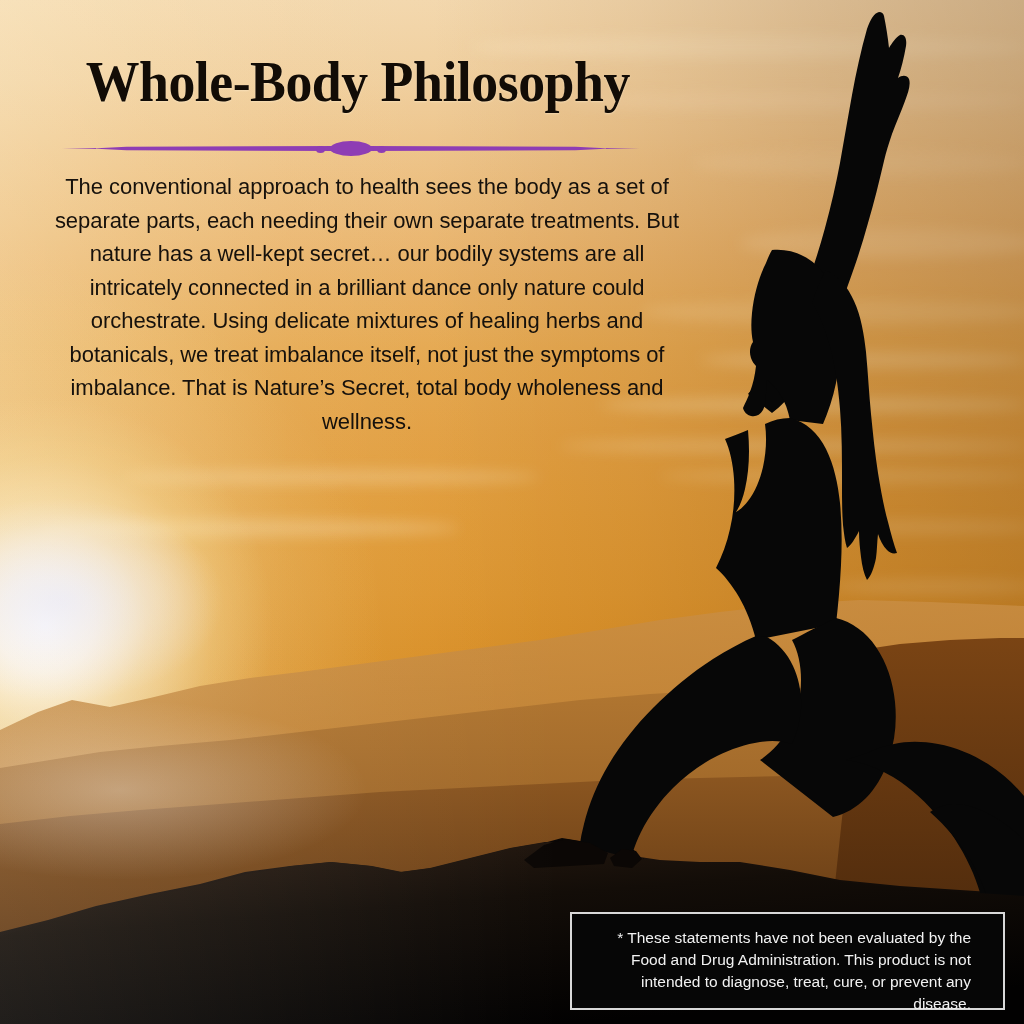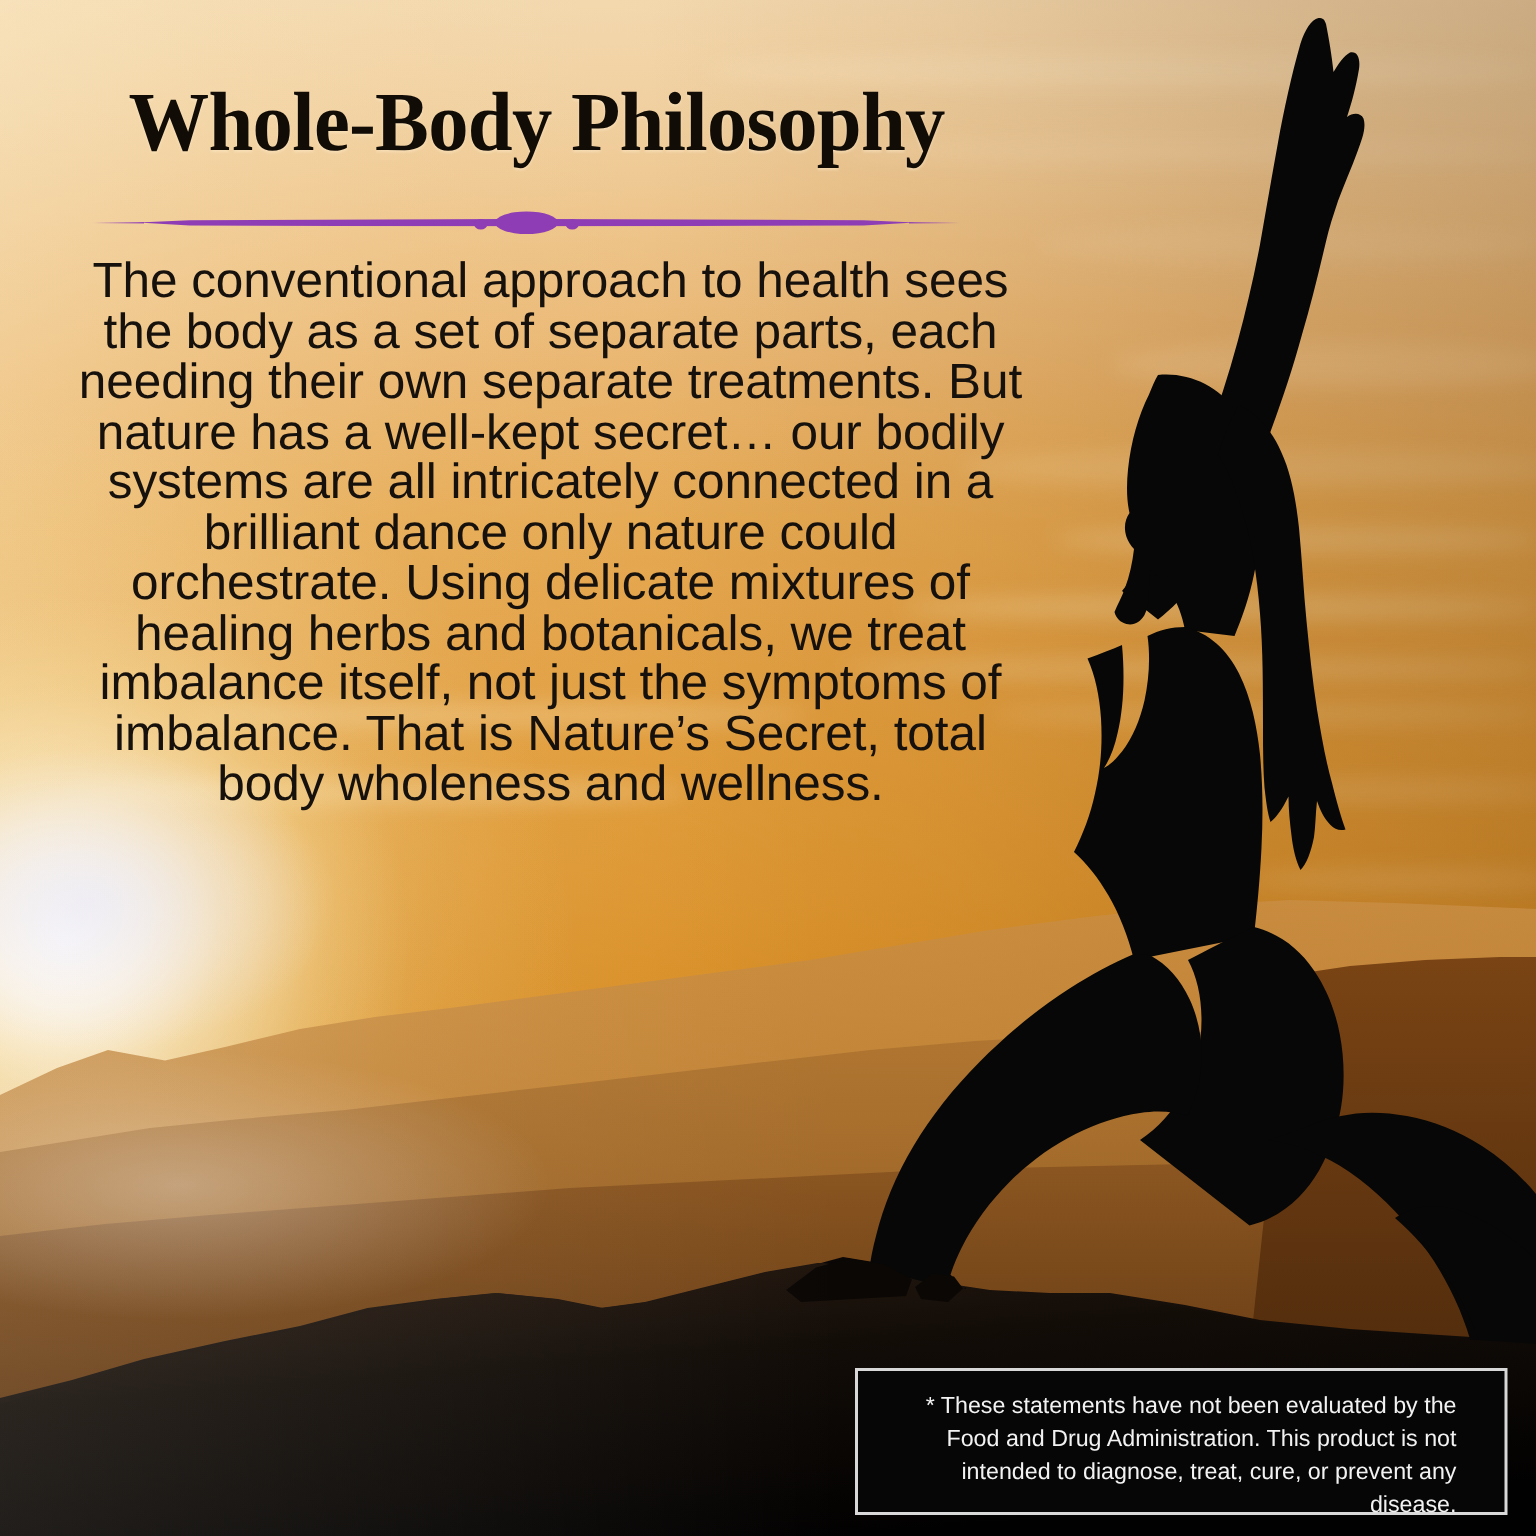--- a/index.html
+++ b/index.html
@@ -148,21 +148,21 @@
   }
   #divider .dot.left  { left: 50%;  margin-left: -35px; }
   #divider .dot.right { left: 50%;  margin-left:  26px; }
 
   #body-copy {
     position: absolute;
     left: 52px;
     top: 170px;
     width: 630px;
     font-family: "Liberation Sans", sans-serif;
-    font-size: 33px;
+    font-size: 22px;
     line-height: 33.5px;
     color: #16110C;
     text-align: center;
     letter-spacing: -0.05px;
   }
 
   
   #disclaimer {
     position: absolute;
     left: 570px;

